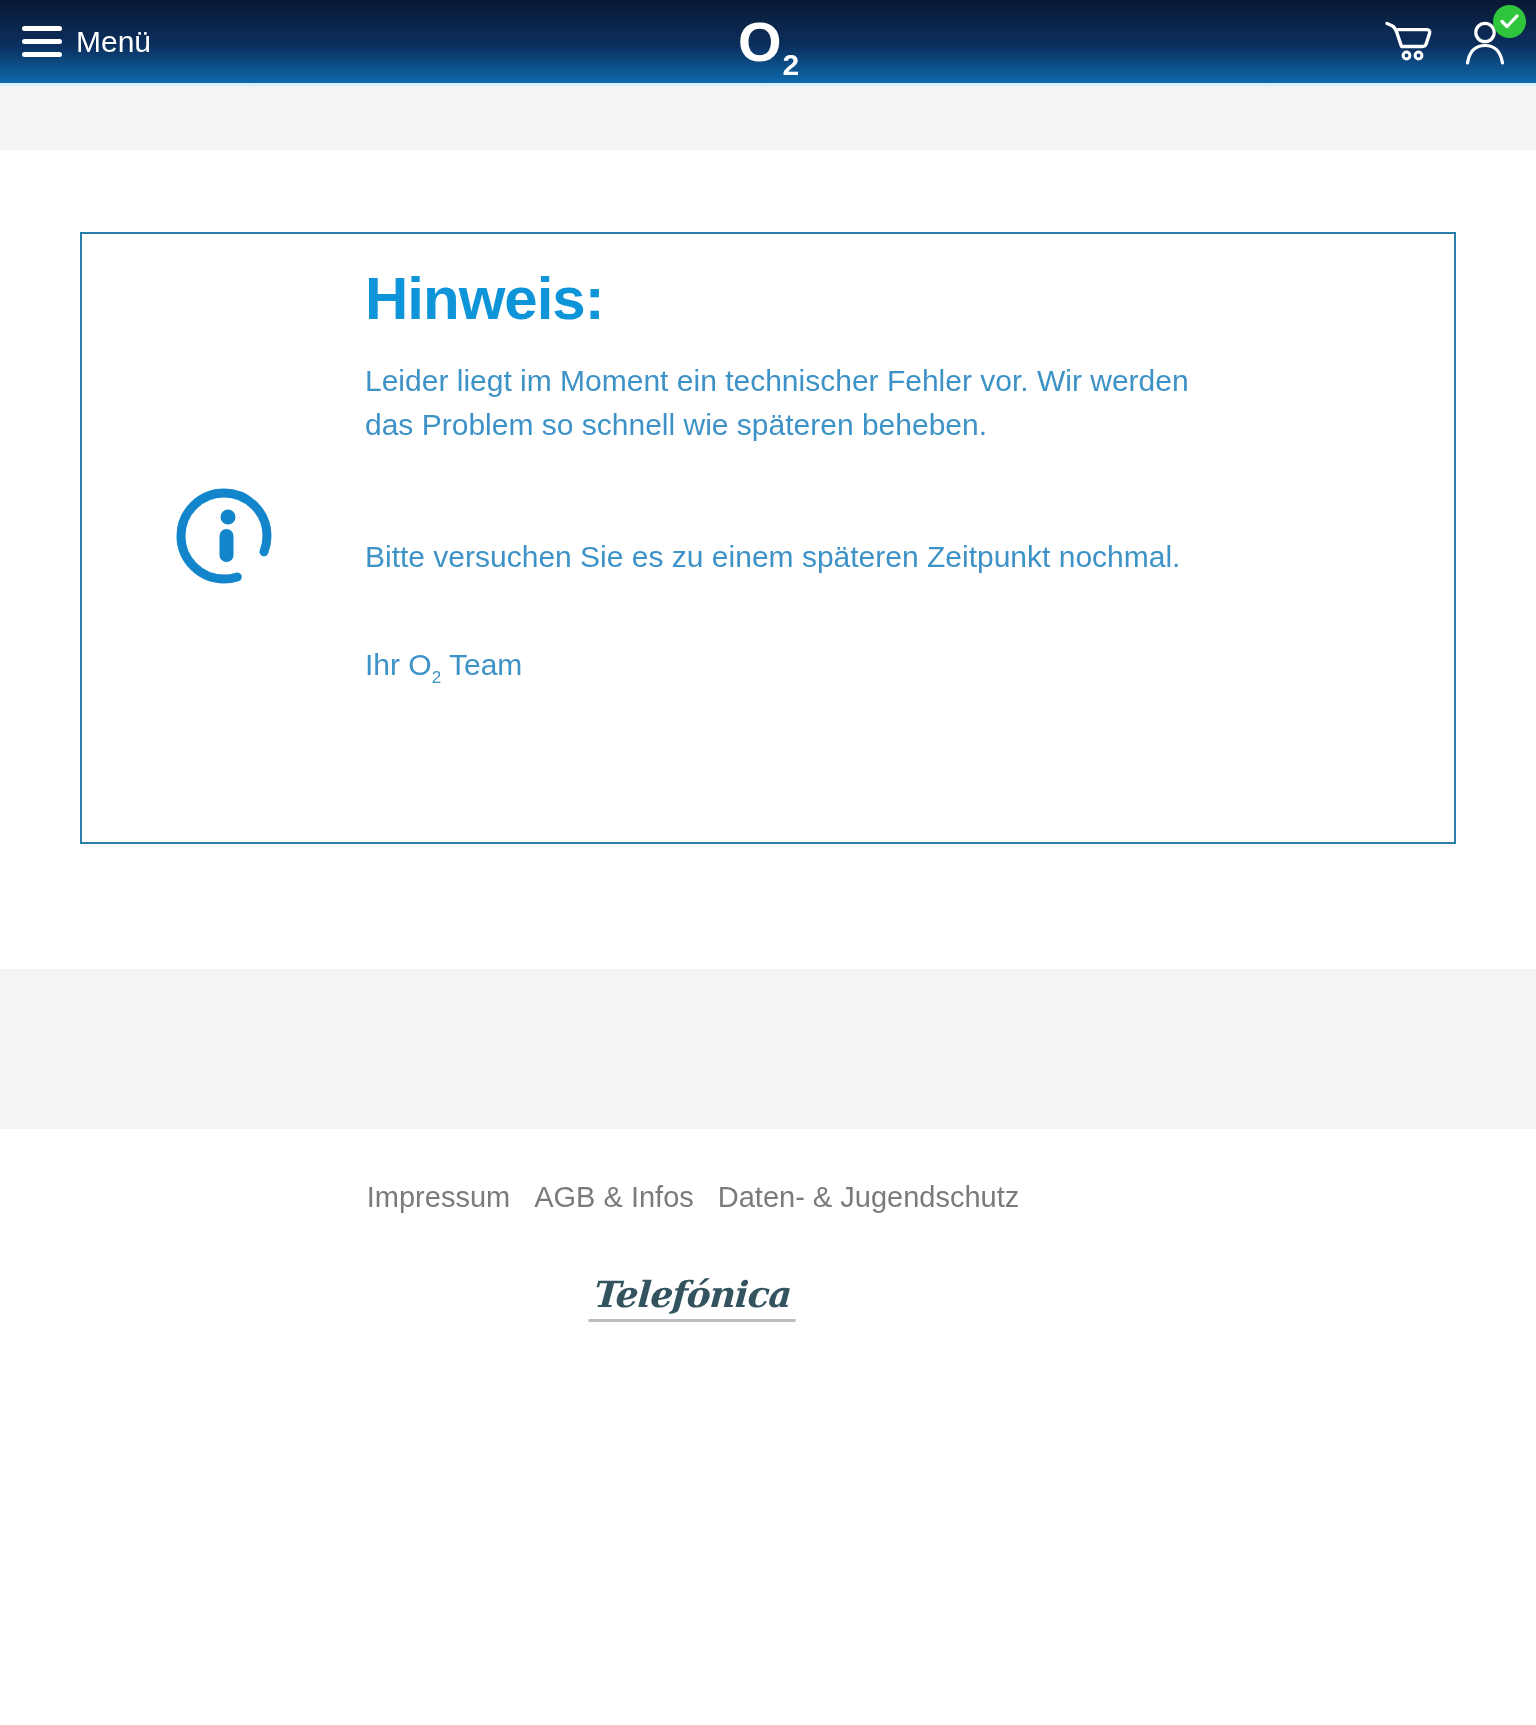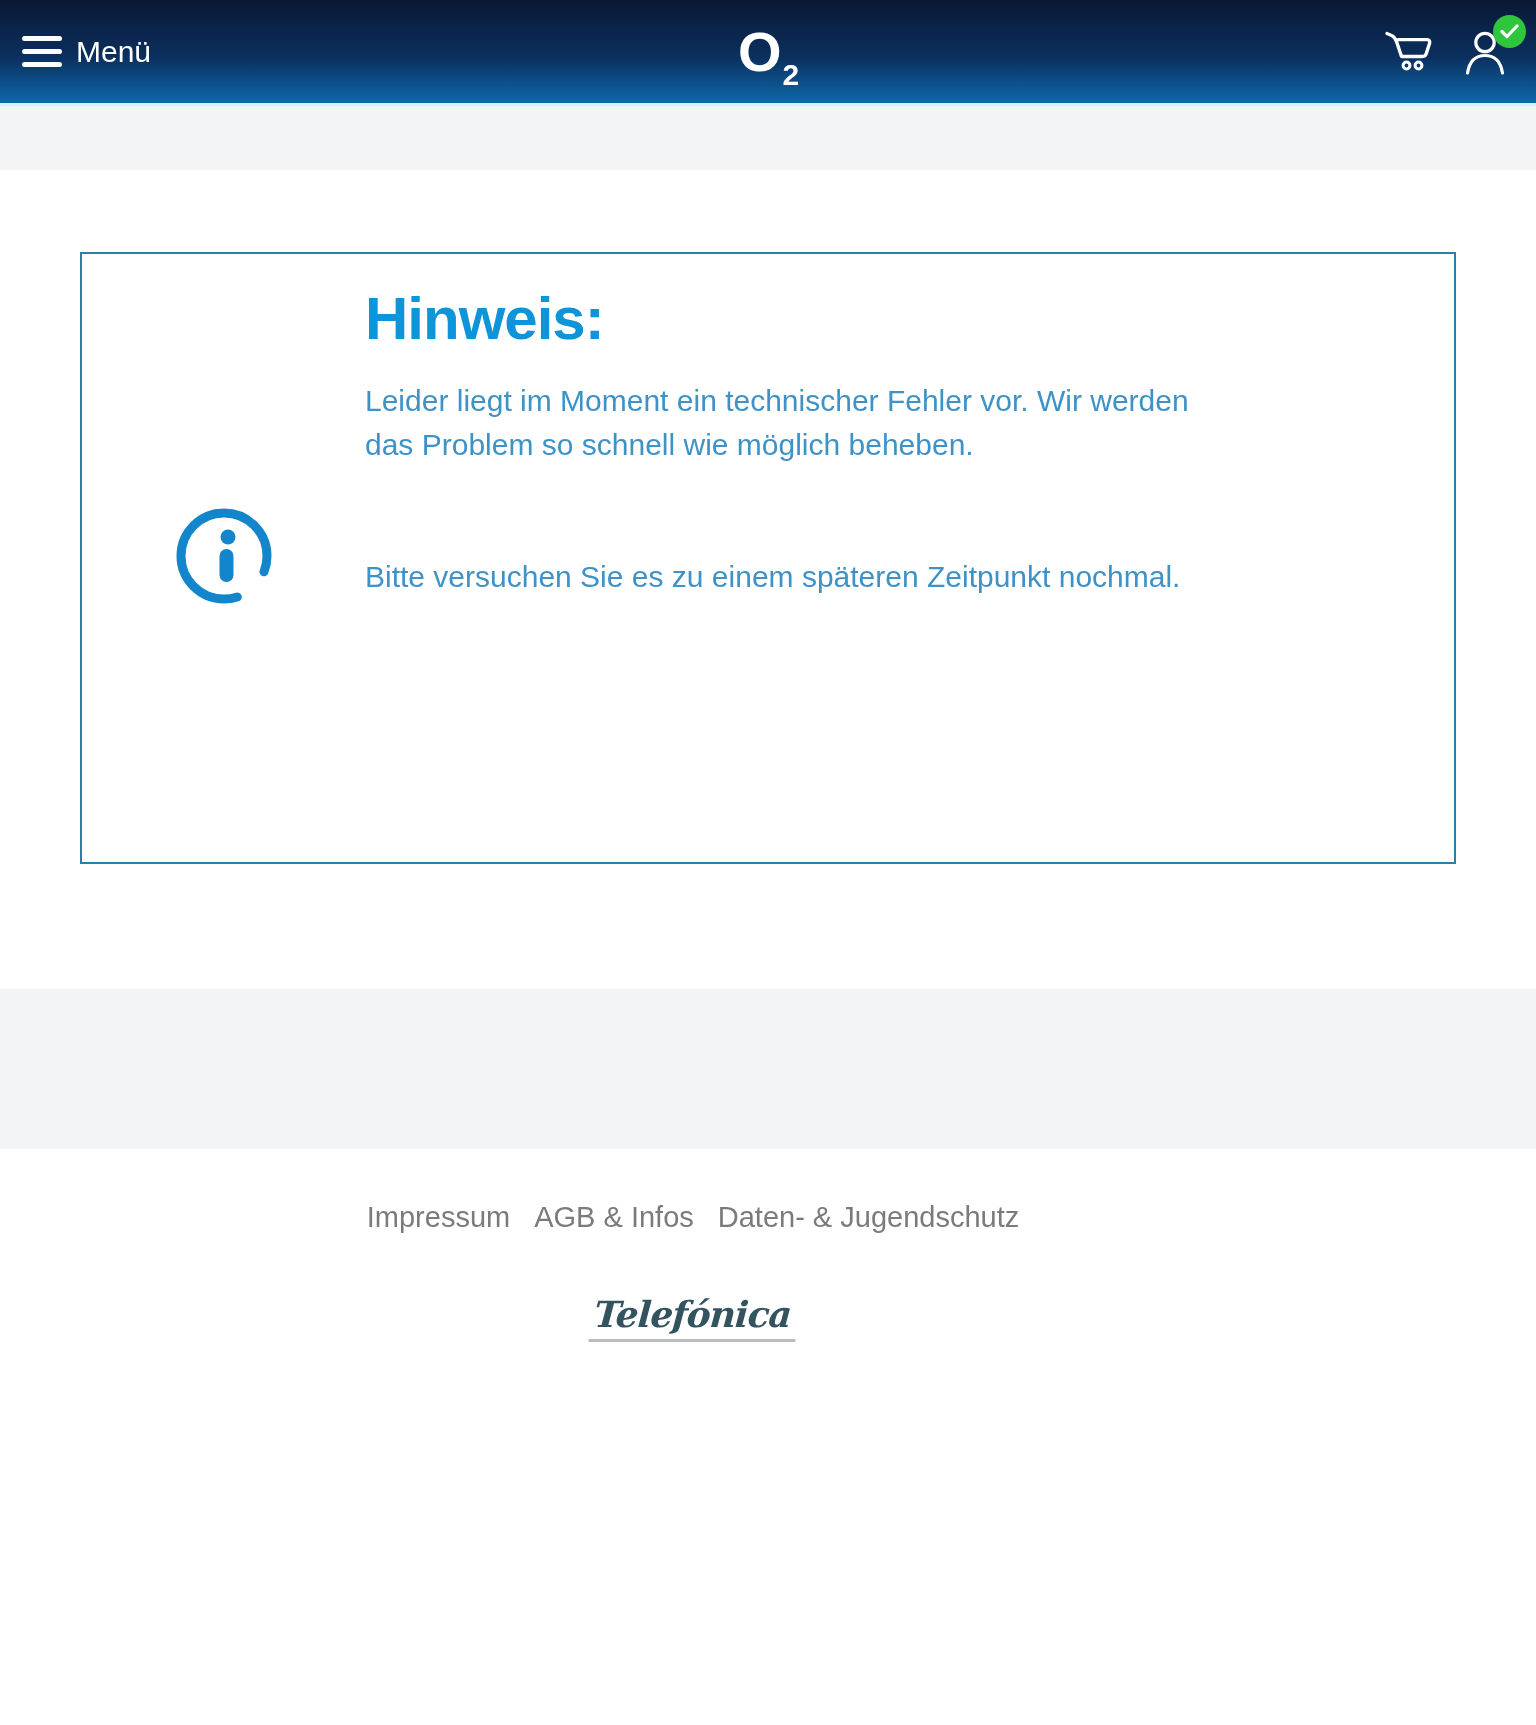--- a/index.html
+++ b/index.html
@@ -17,21 +17,21 @@
   }
   *{margin:0;padding:0;box-sizing:border-box;}
   html,body{background:#ffffff;}
   body{
     width:1536px;min-height:1725px;margin:0 auto;
     font-family:"Liberation Sans","DejaVu Sans",sans-serif;
     overflow-x:hidden;
   }
   
   header{
-    height:106px;width:100%;
+    height:86px;width:100%;
     background:linear-gradient(180deg,var(--header-top) 0%,#0b2f5e 55%,var(--header-bottom) 100%);
     display:flex;align-items:center;position:relative;
     border-bottom:3px solid #d8f0fb;
   }
   .menu{
     display:flex;align-items:center;gap:14px;margin-left:22px;
     color:#ffffff;font-size:30px;font-weight:400;cursor:pointer;background:none;border:none;
   }
   .burger{display:flex;flex-direction:column;gap:8px;}
   .burger i{display:block;width:40px;height:5px;border-radius:3px;background:#ffffff;}
@@ -137,22 +137,23 @@
       <span>
         <svg width="104" height="104" viewBox="0 0 104 104" fill="none">
           <circle cx="52" cy="52" r="43" stroke="#1385cb" stroke-width="9" pathLength="100" stroke-dasharray="86 14" stroke-dashoffset="80" stroke-linecap="round"></circle>
           <circle cx="56" cy="33" r="7.5" fill="#1385cb"></circle>
           <rect x="47.5" y="45" width="14" height="33" rx="7" fill="#1385cb"></rect>
         </svg>
       </span>
     </div>
     <div class="text-col">
       <h1 class="notice-title">Hinweis:</h1>
-      <p class="notice-p p1">Leider liegt im Moment ein technischer Fehler vor. Wir werden das Problem so schnell wie möglich beheben.</p>
+      <p class="notice-p p1">Leider liegt im Moment ein technischer Fehler vor. Wir werden das Problem so schnell wie späteren beheben.</p>
       <p class="notice-p p2">Bitte versuchen Sie es zu einem späteren Zeitpunkt nochmal.</p>
+      <p class="notice-p sig"><span>Ihr O</span><span class="sub2">2</span><span> Team</span></p>
     </div>
   </section>
 </main>
 
 <div class="grayband"></div>
 
 <footer>
   <nav class="flinks">
     <a>Impressum</a>
     <a>AGB &amp; Infos</a>

